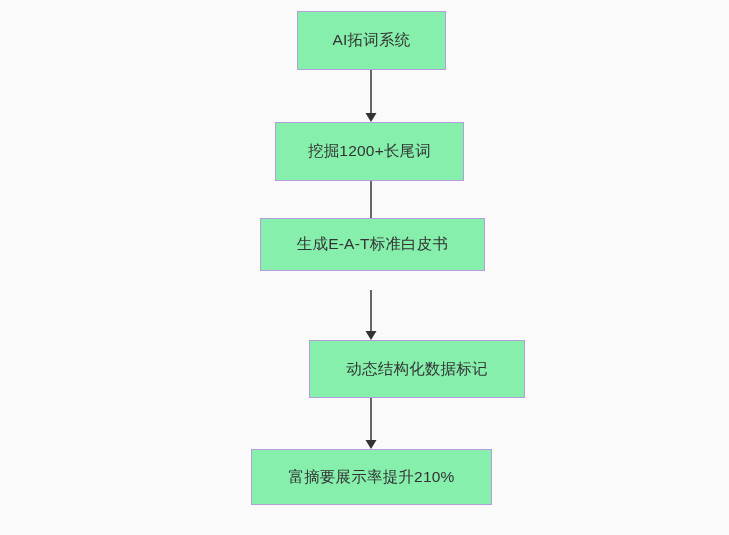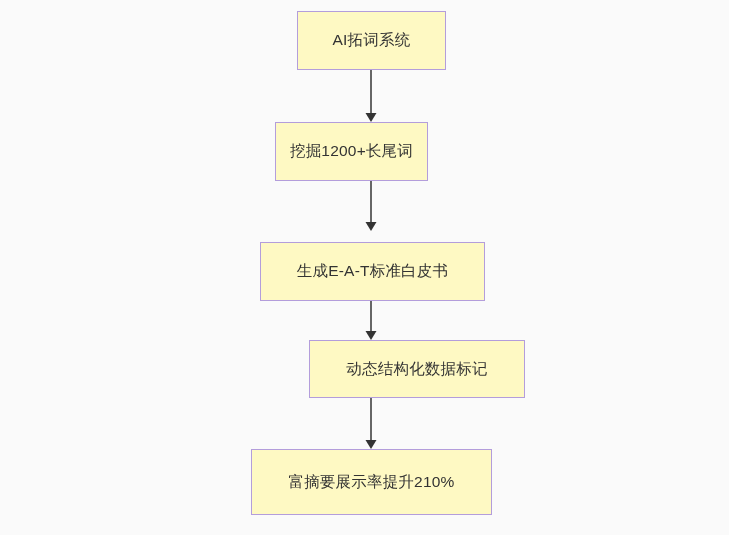--- a/index.html
+++ b/index.html
@@ -14,21 +14,21 @@
     overflow: hidden;
   }
   #flowchart-canvas {
     position: relative;
     width: 729px;
     height: 535px;
   }
   .flow-node {
     position: absolute;
     box-sizing: border-box;
-    background: #fef9c3;
+    background: #86efac;
     border: 1.6px solid #b39ddb;
     display: flex;
     align-items: center;
     justify-content: center;
     color: #333333;
     font-size: 15.5px;
     line-height: 1.2;
     letter-spacing: 0.2px;
     white-space: nowrap;
   }
@@ -74,29 +74,29 @@
     <svg width="20" height="51" viewBox="0 0 20 51" xmlns="http://www.w3.org/2000/svg">
       <line x1="10" y1="0" x2="10" y2="44" stroke="#666666" stroke-width="2"></line>
       <polygon points="10,51 4.5,42 15.5,42" fill="#333333"></polygon>
     </svg>
   </div>
 
   <div class="flow-node" style="left:297px; top:11px; width:149px; height:59px;">
     <span class="node-label">AI拓词系统</span>
   </div>
 
-  <div class="flow-node" style="left:275px; top:122px; width:153px; height:59px;">
+  <div class="flow-node" style="left:275px; top:122px; width:189px; height:59px;">
     <span class="node-label">挖掘1200+长尾词</span>
   </div>
 
-  <div class="flow-node" style="left:260px; top:242px; width:225px; height:59px;">
+  <div class="flow-node" style="left:260px; top:218px; width:225px; height:53px;">
     <span class="node-label">生成E-A-T标准白皮书</span>
   </div>
 
   <div class="flow-node" style="left:264px; top:340px; width:216px; height:58px;margin-left:45px;">
     <span class="node-label">动态结构化数据标记</span>
   </div>
 
-  <div class="flow-node" style="left:251px; top:449px; width:241px; height:66px;">
+  <div class="flow-node" style="left:251px; top:449px; width:241px; height:56px;">
     <span class="node-label">富摘要展示率提升210%</span>
   </div>
 
 </div>
 
 </body></html>

